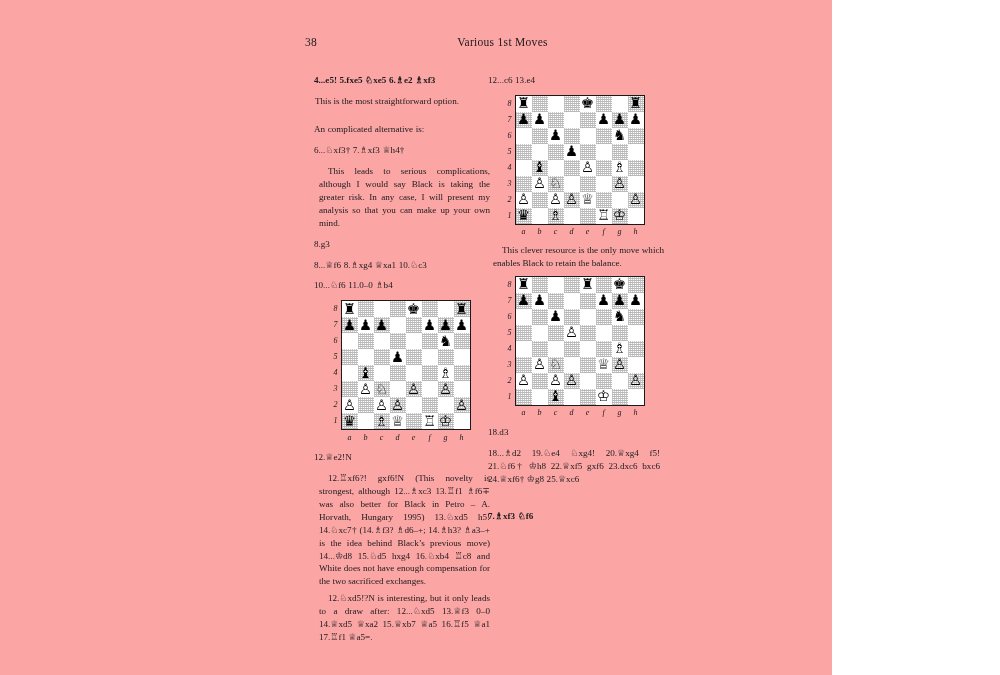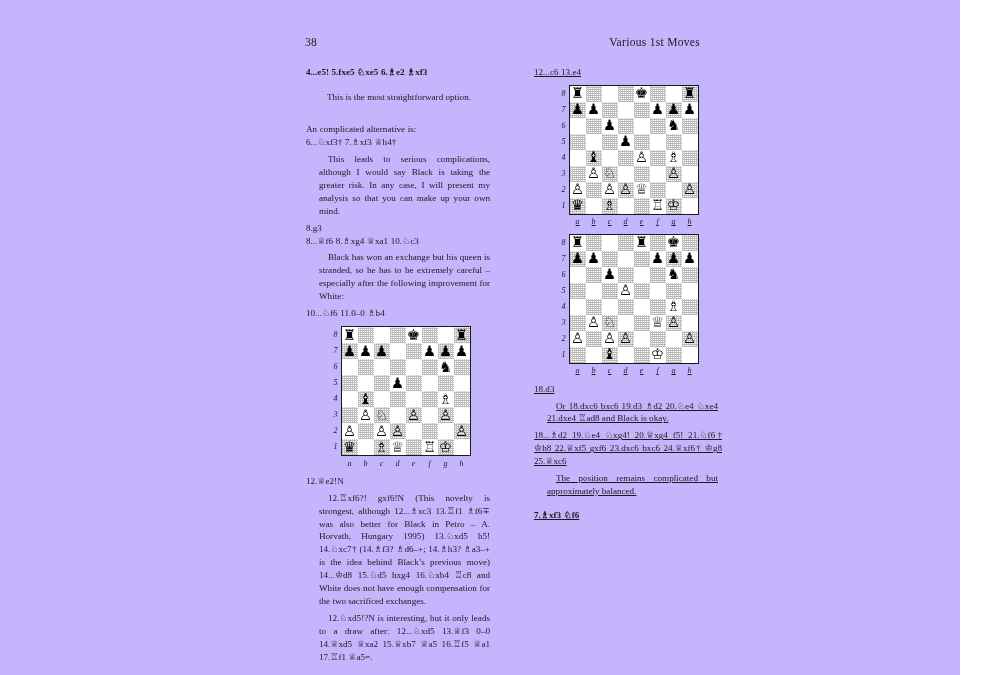--- a/index.html
+++ b/index.html
@@ -2,23 +2,23 @@
 <html><head>
 <meta charset="utf-8">
 <style>
   html, body {
     margin: 0;
     padding: 0;
     background: #ffffff;
   }
   .page {
     position: relative;
-    width: 960px;
+    width: 832px;
     height: 675px;
-    background: #c4b5fd;
+    background: #fca5a5;
     font-family: "Liberation Serif", "DejaVu Serif", serif;
     color: #1a1a1a;
     overflow: hidden;
   }
 
   
   .runhead {
     position: absolute;
     top: 36px;
     left: 305px;
@@ -30,50 +30,50 @@
     left: 0;
     top: 0;
     font-size: 11.5px;
     letter-spacing: .2px;
   }
   .runtitle {
     position: absolute;
     left: 0;
     top: 0;
     width: 395px;
-    text-align: right;
+    text-align: center;
     font-size: 11.5px;
     letter-spacing: .3px;
   }
 
   
   .col {
     position: absolute;
     top: 66px;
     width: 188px;
     font-size: 9.1px;
     line-height: 1.42;
     text-align: justify;
   }
   .col-left  { left: 306px; }
-  .col-right { left: 534px; text-decoration: underline; }
+  .col-right { left: 480px; }
 
   p { margin: 0; }
 
   
   .moves {
-    margin: 0;
+    margin: 8px;
     text-indent: 0;
     word-spacing: .3px;
   }
   .moves.bold { font-weight: bold; }
 
   
   .prose {
-    margin: 12px;
+    margin: 0;
     text-indent: 9px;
   }
   
   .prose-block {
     margin: 4px;
     padding-left: 9px;
     text-indent: 9px;
   }
 
   .gap { height: 7.5px; }
@@ -164,21 +164,20 @@
 
   <div class="col col-left" id="col-left">
       <p class="moves bold">4...e5! 5.fxe5 ♘xe5 6.♗e2 ♗xf3</p>
       <p class="prose">This is the most straightforward option.</p>
       <div class="gap"></div>
       <p class="moves">An complicated alternative is:</p>
       <p class="moves">6...♘xf3† 7.♗xf3 ♕h4†</p>
       <p class="prose-block">This leads to serious complications, although I would say Black is taking the greater risk. In any case, I will present my analysis so that you can make up your own mind.</p>
       <p class="moves">8.g3</p>
       <p class="moves">8...♕f6 8.♗xg4 ♕xa1 10.♘c3</p>
-      <p class="prose-block">Black has won an exchange but his queen is stranded, so he has to be extremely careful – especially after the following improvement for White:</p>
       <p class="moves">10...♘f6 11.0–0 ♗b4</p>
       <div class="diagram">
         <div class="board-outer">
           <div class="board-wrap">
             <div class="ranks">
               <span>8</span>
               <span>7</span>
               <span>6</span>
               <span>5</span>
               <span>4</span>
@@ -460,20 +459,21 @@
             <span>b</span>
             <span>c</span>
             <span>d</span>
             <span>e</span>
             <span>f</span>
             <span>g</span>
             <span>h</span>
           </div>
         </div>
       </div>
+      <p class="prose-block">This clever resource is the only move which enables Black to retain the balance.</p>
       <div class="diagram">
         <div class="board-outer">
           <div class="board-wrap">
             <div class="ranks">
               <span>8</span>
               <span>7</span>
               <span>6</span>
               <span>5</span>
               <span>4</span>
               <span>3</span>
@@ -597,20 +597,18 @@
             <span>c</span>
             <span>d</span>
             <span>e</span>
             <span>f</span>
             <span>g</span>
             <span>h</span>
           </div>
         </div>
       </div>
       <p class="moves">18.d3</p>
-      <p class="prose-block">Or 18.dxc6 bxc6 19.d3 ♗d2 20.♘e4 ♘xe4 21.dxe4 ♖ad8 and Black is okay.</p>
       <p class="moves">18...♗d2 19.♘e4 ♘xg4! 20.♕xg4 f5! 21.♘f6† ♔h8 22.♕xf5 gxf6 23.dxc6 bxc6 24.♕xf6† ♔g8 25.♕xc6</p>
-      <p class="prose-block">The position remains complicated but approximately balanced.</p>
       <div class="gap"></div>
       <p class="moves bold">7.♗xf3 ♘f6</p>
     </div>
 
 </div>
 
 </body></html>

